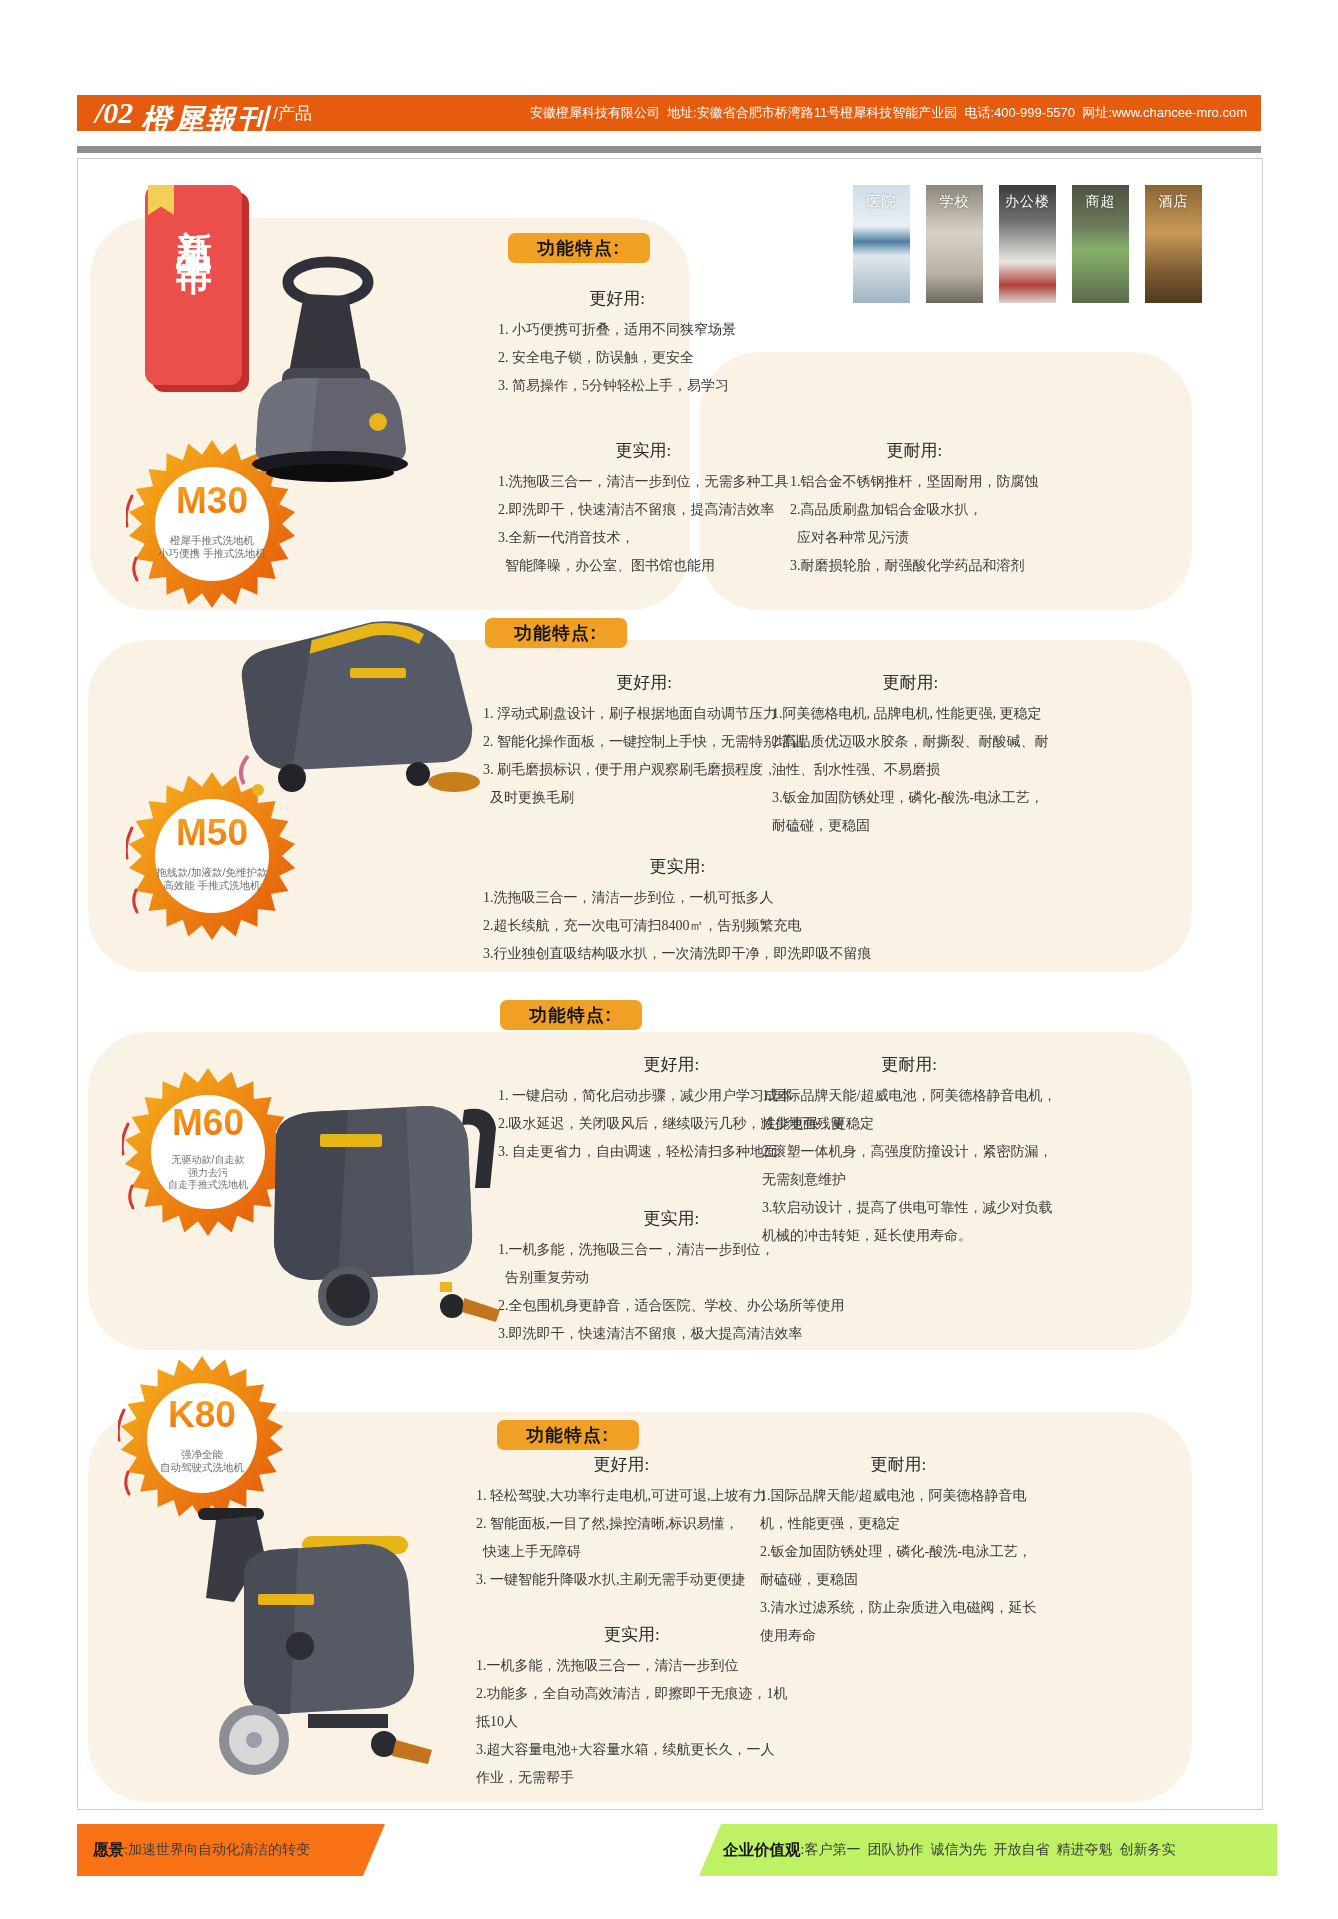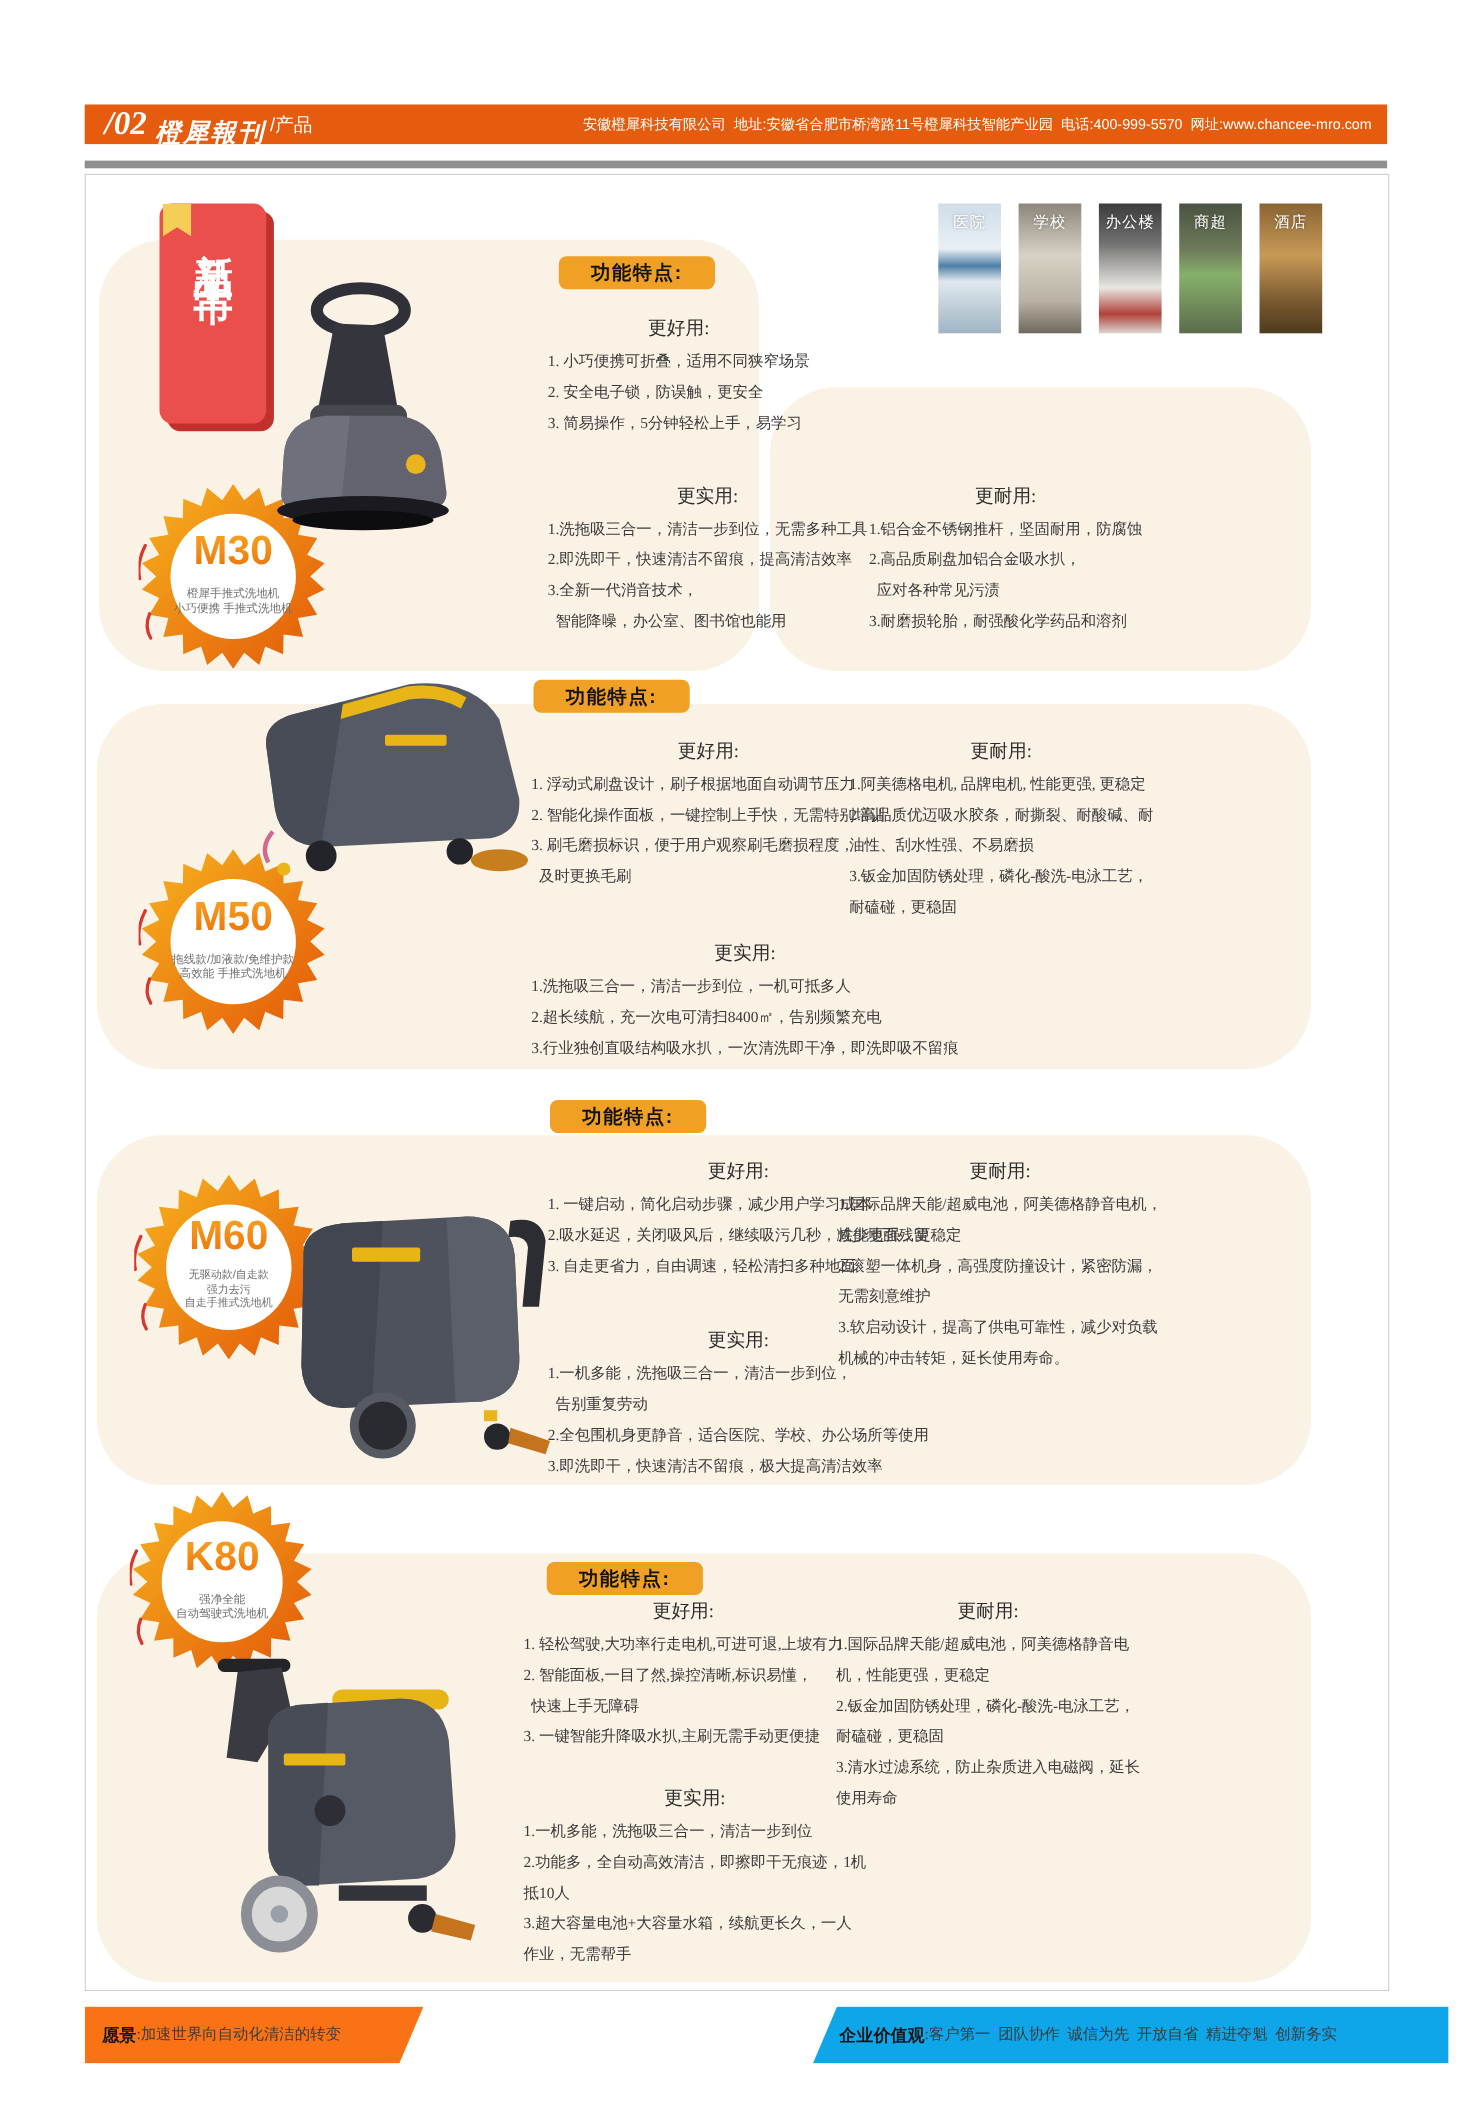--- a/index.html
+++ b/index.html
@@ -5,21 +5,21 @@
   html,body{margin:0;padding:0;background:#fff;}
   #page{position:relative;width:1338px;height:1919px;background:#fff;overflow:hidden;
         font-family:"Liberation Sans","DejaVu Sans",sans-serif;}
   .abs{position:absolute;}
   
   .topbar{position:absolute;left:77px;top:95px;width:1184px;height:36px;background:#e65c0f;
           color:#fff;display:flex;align-items:center;}
   .issue{font-family:"Liberation Serif","DejaVu Serif",serif;font-style:italic;font-weight:bold;
          font-size:30px;margin-left:18px;}
   .masthead{font-family:Liberation Mono, monospace;font-style:italic;font-weight:bold;
-         font-size:23px;margin-left:8px;letter-spacing:2px;margin-top:15px;}
+         font-size:30px;margin-left:8px;letter-spacing:2px;margin-top:15px;}
   .mast-sec{font-size:17px;margin-left:4px;}
   .co-info{margin-left:auto;margin-right:14px;font-size:13px;white-space:pre;}
   .rule-dark{position:absolute;left:77px;top:146px;width:1184px;height:7px;background:#8f8f8f;}
   .frame{position:absolute;left:77px;top:158px;width:1184px;height:1650px;border:1px solid #cfcfcf;background:#fff;}
   
   .blob{position:absolute;background:#faf2e4;border-radius:60px;}
   
   .banner{position:absolute;left:145px;top:185px;width:97px;height:200px;background:#ea4f4b;
           border-radius:12px;box-shadow:7px 7px 0 #c2302c;display:flex;justify-content:center;}
   .banner-text{writing-mode:vertical-rl;color:#fff;font-size:36px;font-weight:bold;
@@ -51,21 +51,21 @@
            background:linear-gradient(180deg,#f9a825,#ec6e07);-webkit-background-clip:text;
            background-clip:text;color:transparent;}
   .b-tags{position:absolute;left:0;width:100%;text-align:center;font-size:10.5px;line-height:13px;color:#6f6f6f;}
   
   .footer{position:absolute;left:77px;top:1824px;width:1184px;height:52px;}
   .fseg{position:absolute;top:0;height:52px;display:flex;align-items:center;
         font-family:"Liberation Serif","DejaVu Serif",serif;font-size:14px;color:#3c3c3c;white-space:pre;}
   .fseg b{font-family:"Liberation Sans",sans-serif;font-size:15.5px;color:#161616;}
   .fs1{left:0;width:292px;background:#f97316;padding-left:16px;clip-path:polygon(0 0,100% 0,calc(100% - 22px) 100%,0 100%);}
   .fs2{left:298px;width:326px;background:#f8dca4;padding-left:26px;clip-path:polygon(22px 0,100% 0,calc(100% - 22px) 100%,0 100%);}
-  .fs3{left:662px;width:554px;background:#0ea5e9;padding-left:24px;clip-path:polygon(22px 0,100% 0,100% 100%,0 100%);text-align:right;}
+  .fs3{left:622px;width:554px;background:#bef264;padding-left:24px;clip-path:polygon(22px 0,100% 0,100% 100%,0 100%);text-align:right;}
 </style>
 </head>
 <body>
 
 <div id="page">
 
   <div class="topbar">
     <span class="issue">/02</span>
     <span class="masthead">橙犀報刊</span>
     <span class="mast-sec">/产品</span>

